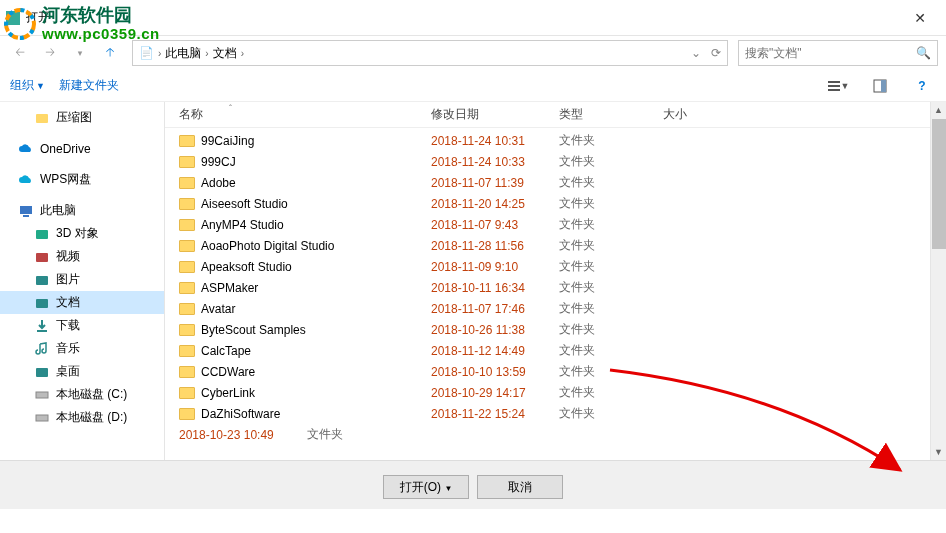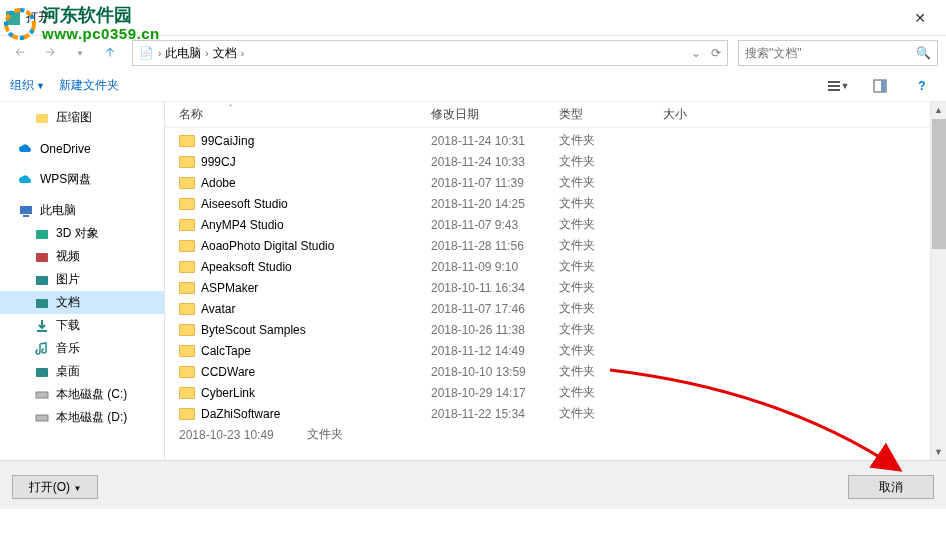--- a/index.html
+++ b/index.html
@@ -37,31 +37,31 @@
 .colheaders .col { color: #444; position: relative; display:flex; align-items:center; }
 .col.name { width: 252px; }
 .col.date { width: 128px; }
 .col.type { width: 104px; }
 .col.size { width: 80px; }
 .colheaders .sortmark { position:absolute; top:-3px; left:50px; color:#888; font-size:9px; }
 
 .filelist { flex: 1; overflow: hidden; padding-left: 14px; padding-top: 2px; }
 .filelist .row { height: 21px; display: flex; align-items: center; }
 .filelist .cell.name { width: 252px; display: flex; align-items: center; gap: 6px; }
-.filelist .cell.date { width: 128px; color: #737373; }
+.filelist .cell.date { width: 128px; color: #c2410c; }
 .filelist .cell.type { width: 104px; color: #666; }
 .filelist .cell.size { width: 80px; color: #666; text-align: right; }
 .foldericon { width: 16px; height: 12px; background: #ffd869; border-radius: 1px; position: relative; border:1px solid #e6b84a; }
 
 .bottom { border-top: 1px solid #ddd; padding: 14px 12px 10px; background: #f0f0f0; }
 .fnrow { display: flex; align-items: center; gap: 8px; margin-bottom: 10px; }
 .fnrow .lbl { width: 130px; text-align: right; }
 .fnrow .fninput { flex: 1; height: 24px; border: 1px solid #aaa; background: #fff; padding: 0 4px; }
 .fnrow .filter { width: 200px; height: 24px; border: 1px solid #aaa; background: #fff; padding: 0 4px; display: flex; align-items: center; white-space: nowrap; overflow: hidden; }
-.btnrow { display: flex; justify-content: space-between; gap: 8px; }
+.btnrow { display: flex; justify-content: center; gap: 8px; }
 .btnrow button { width: 86px; height: 24px; background: #e1e1e1; border: 1px solid #adadad; cursor: pointer; }
 
 .arrow { position: absolute; pointer-events: none; }
 
 .watermark { position: absolute; top: 6px; left: 2px; z-index: 50; display:flex; align-items:center; gap:4px; pointer-events:none; }
 .watermark .logo { width:36px; height:36px; }
 .watermark .txt { display:flex; flex-direction:column; line-height:1.1; }
 .watermark .cn { font-size:18px; font-weight:bold; color:#064; }
 .watermark .url { font-size:15px; color:#0a9a00; font-weight:bold; letter-spacing:0.5px; }
 
@@ -376,21 +376,21 @@
           </div>
           <div class="cell date">2018-10-29 14:17</div>
           <div class="cell type">文件夹</div>
           <div class="cell size"></div>
         </div>
         <div class="row">
           <div class="cell name">
             <span class="foldericon"></span>
             <span>DaZhiSoftware</span>
           </div>
-          <div class="cell date">2018-11-22 15:34</div>
+          <div class="cell date">2018-11-22 15:24</div>
           <div class="cell type">文件夹</div>
           <div class="cell size"></div>
         </div>
         <div class="row">
           <div class="cell date">2018-10-23 10:49</div>
           <div class="cell type">文件夹</div>
           <div class="cell size"></div>
         </div>
       </div>
     <div class="scrollbar-v">

